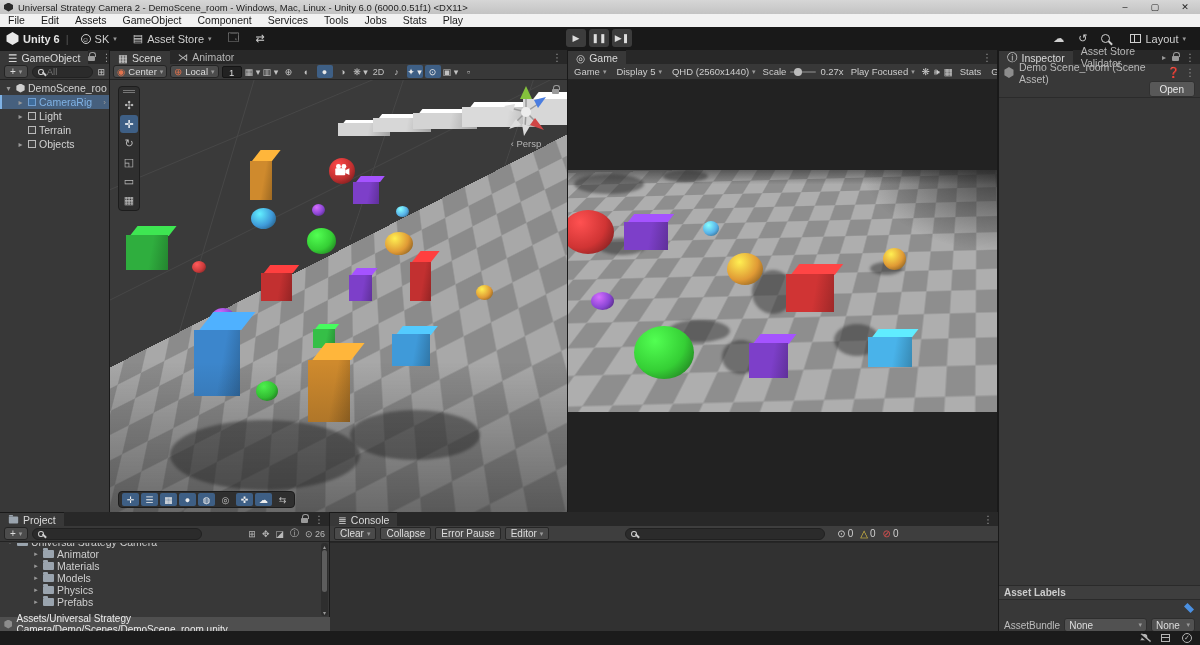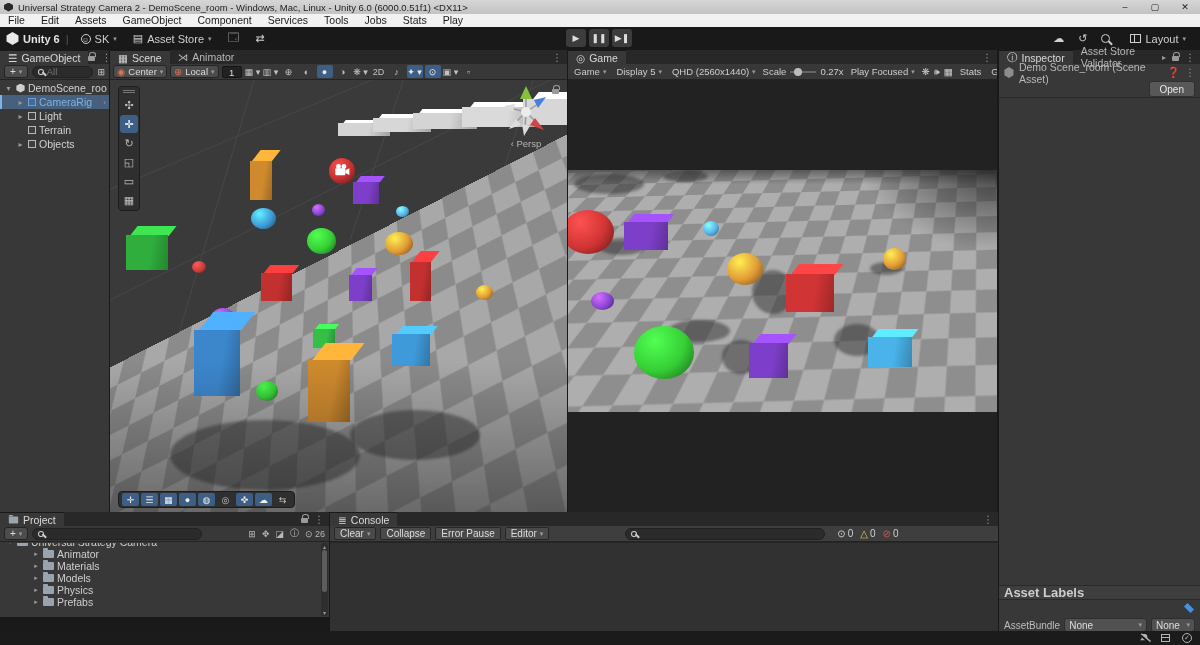--- a/index.html
+++ b/index.html
@@ -128,21 +128,21 @@
 
   
   #inspector { left:998px; top:50px; width:202px; height:581px; border-left:1px solid #191919; }
   .insp-header { position:absolute; left:0; top:14px; right:0; height:17px; display:flex; align-items:center; gap:5px;
                  padding:0 5px; color:#b9b9b9; font-size:10.5px; border-bottom:none; }
   .insp-openrow { position:absolute; left:0; top:31px; right:0; height:17px; display:flex; justify-content:flex-end;
                   padding:0 5px; border-bottom:1px solid #2b2b2b; }
   .btn { background:#585858; border:1px solid #303030; border-radius:3px; color:#e8e8e8; font-size:10px; padding:1px 10px; }
   .asset-labels { position:absolute; left:0; top:535px; right:0; }
   .al-head { height:15px; background:#3e3e3e; border-top:1px solid #2a2a2a; border-bottom:1px solid #2a2a2a;
-             display:flex; align-items:center; padding:0 5px; color:#cdcdcd; font-size:13px; font-weight:bold; }
+             display:flex; align-items:center; padding:0 5px; color:#cdcdcd; font-size:10px; font-weight:bold; }
   .al-tagrow { height:16px; display:flex; justify-content:flex-end; align-items:center; padding:0 6px; }
   .i-tag { width:10px; height:10px; background:#4a90e2; clip-path:polygon(0 35%,35% 0,100% 65%,65% 100%); border-radius:1px; }
   .al-abrow { height:18px; display:flex; align-items:center; gap:4px; padding:0 5px; color:#bdbdbd; font-size:10px; }
   .dd { background:#515151; border:1px solid #2e2e2e; border-radius:3px; height:14px; display:flex; align-items:center;
         justify-content:space-between; color:#ddd; font-size:10px; padding:0 4px; }
 
   
   #project { left:0; top:512px; width:330px; height:105px; border-right:1px solid #191919; }
   .p-tree { position:absolute; left:0; top:31px; right:8px; bottom:0; overflow:hidden; }
   .p-row { height:12px; display:flex; align-items:center; gap:3px; font-size:10.5px; color:#cfcfcf; }
@@ -714,18 +714,22 @@
           </span>
         <span class="cc">
             <span class="ci" style="color:#d64f4f">⊘</span>
             <span>0</span>
           </span>
       </span>
     </div>
     <div class="c-body"></div>
   </div>
 
+  <div id="statusPath">
+    <span class="u-logo dark" style="width:9px;height:9px"></span>
+    <span>Assets/Universal Strategy Camera/Demo/Scenes/DemoScene_room.unity</span>
+  </div>
   <div id="globalBar">
     <span class="i-bell"></span>
     <span class="i-pkg"></span>
     <span class="i-check">✓</span>
   </div>
 </div>
 
 </body></html>

